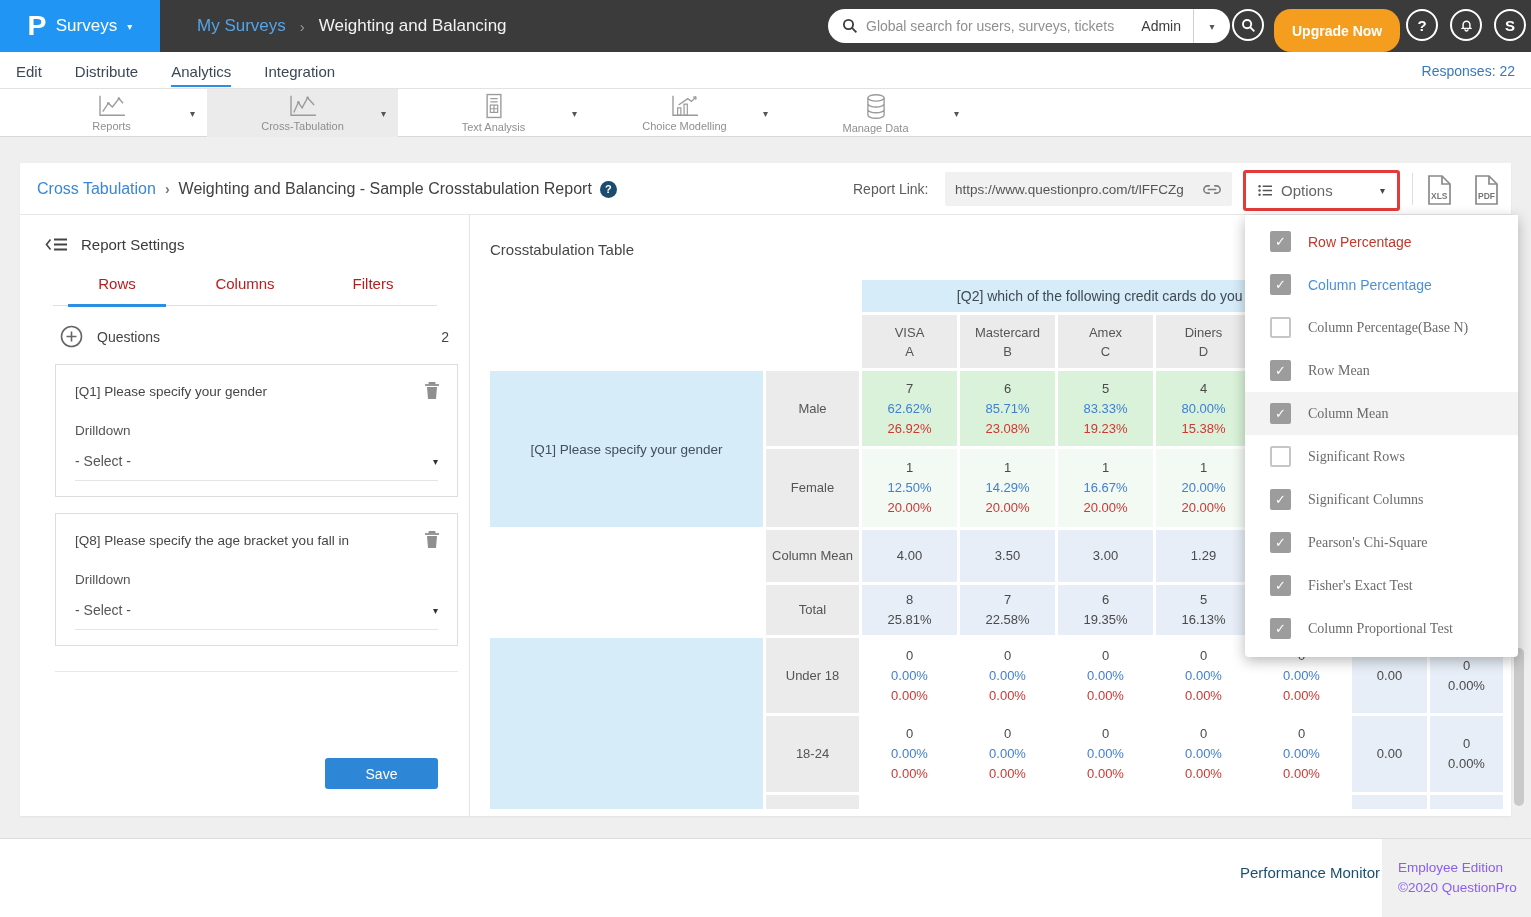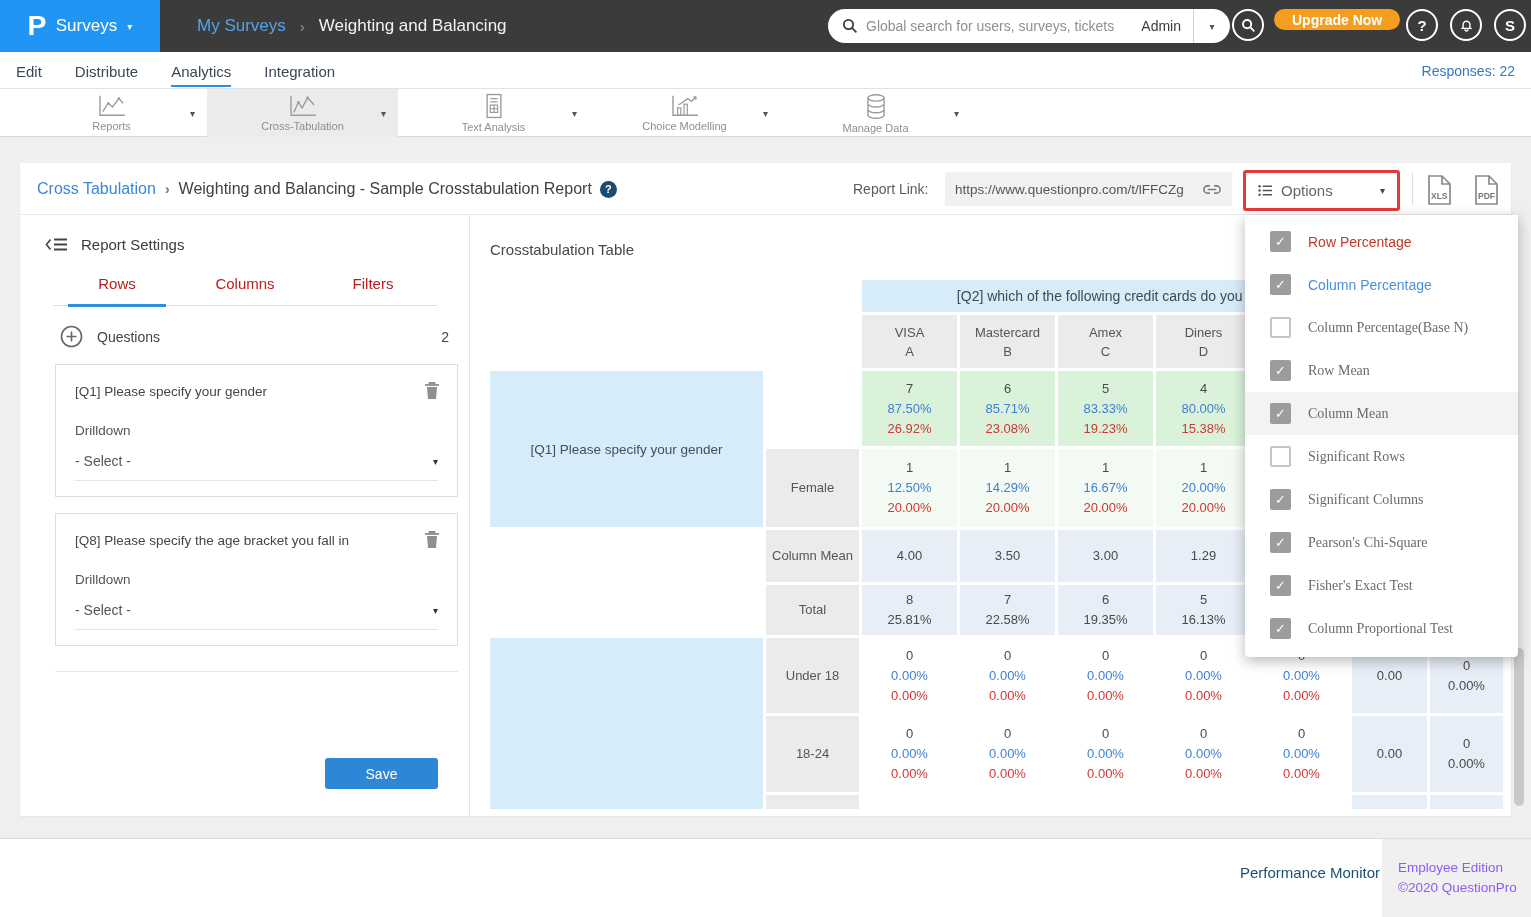--- a/index.html
+++ b/index.html
@@ -24,21 +24,21 @@
   .search-pill { position:absolute; left:828px; top:9px; width:402px; height:34px; background:#fff; border-radius:17px;
     display:flex; align-items:center; overflow:hidden; }
   .search-pill .lens { margin:0 8px 0 14px; }
   .search-pill input { border:none; outline:none; flex:1; font-size:14px; color:#444; font-family:inherit; }
   .search-pill input::placeholder { color:#8f8f8f; }
   .scope { font-size:14px; color:#3c3c3c; padding:0 12px; }
   .scope-div { width:1px; height:34px; background:#cfcfcf; }
   .scope-caret { width:36px; text-align:center; color:#555; font-size:10px; cursor:pointer; }
   .circle-btn { position:absolute; top:9px; width:32px; height:32px; border:2px solid #fff; border-radius:50%;
     display:flex; align-items:center; justify-content:center; color:#fff; cursor:pointer; }
-  .upgrade { position:absolute; left:1274px; top:9px; height:21px; padding:0 18px; background:#f59d1e; border-radius:17px;
+  .upgrade { position:absolute; left:1274px; top:9px; height:43px; padding:0 18px; background:#f59d1e; border-radius:17px;
     color:#fff; font-size:14px; font-weight:700; display:flex; align-items:center; cursor:pointer; }
 
   
   .nav { position:absolute; left:0; top:52px; width:1531px; height:37px; background:#fff; border-bottom:1px solid #e2e2e2;
     display:flex; align-items:center; padding-left:16px; z-index:19; }
   .nav-item { font-size:15px; color:#3c4856; margin-right:33px; padding:9px 0 7px; cursor:pointer; }
   .nav-item.active { border-bottom:2px solid #2d8fe2; padding-bottom:5px; }
   .responses { position:absolute; right:16px; top:11px; color:#3779c0; font-size:14px; }
 
   
@@ -374,23 +374,24 @@
         <div>C</div>
       </div>
       <div class="cell hcol" style="grid-area: 2 / 6 / span 1 / span 1;">
         <div>Diners</div>
         <div>D</div>
       </div>
       <div class="cell hcol" style="grid-area: 2 / 7 / span 1 / span 1;"></div>
       <div class="cell hcol" style="grid-area: 2 / 8 / span 1 / span 1;"></div>
       <div class="cell hcol" style="grid-area: 2 / 9 / span 1 / span 1;"></div>
       <div class="cell qcell" style="grid-area: 3 / 1 / span 2 / span 1;">[Q1] Please specify your gender</div>
+      <div class="cell rowlabel" style="grid-area: 3 / 2 / span 1 / span 1;">Male</div>
       <div class="cell green" style="grid-area: 3 / 3 / span 1 / span 1;">
         <div class="cnt">7</div>
-        <div class="pb">87.50%</div>
+        <div class="pb">62.62%</div>
         <div class="pr">26.92%</div>
       </div>
       <div class="cell green" style="grid-area: 3 / 4 / span 1 / span 1;">
         <div class="cnt">6</div>
         <div class="pb">85.71%</div>
         <div class="pr">23.08%</div>
       </div>
       <div class="cell green" style="grid-area: 3 / 5 / span 1 / span 1;">
         <div class="cnt">5</div>
         <div class="pb">83.33%</div>

